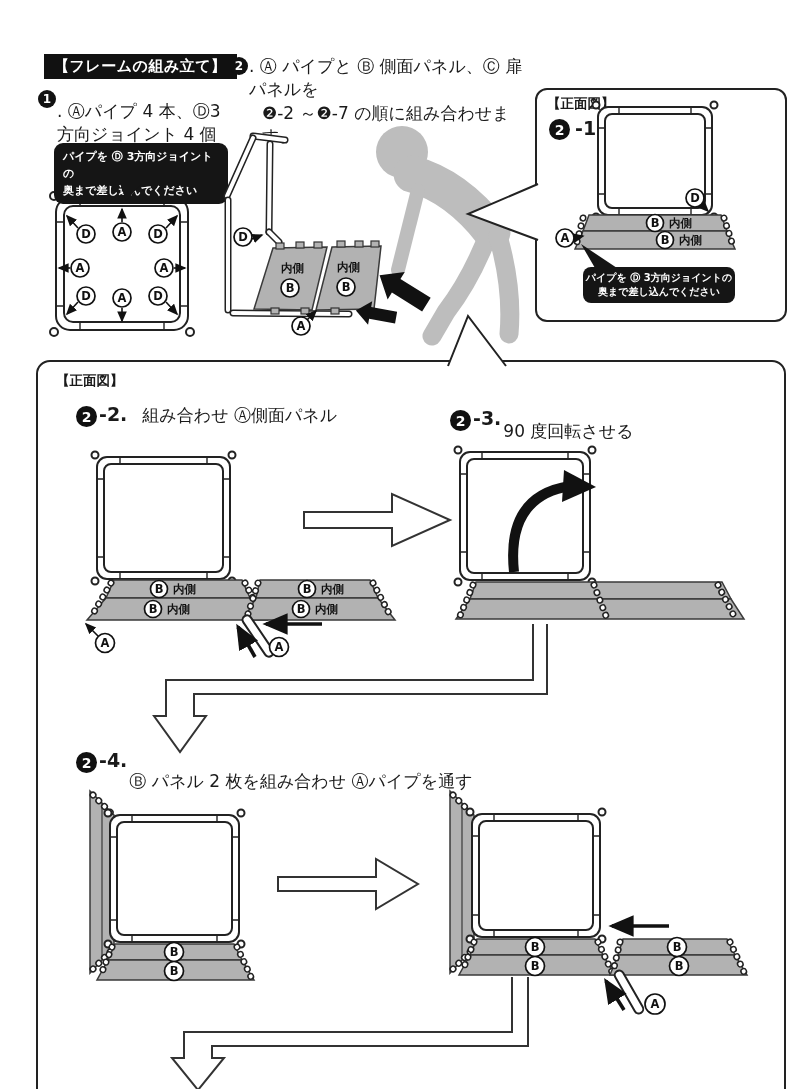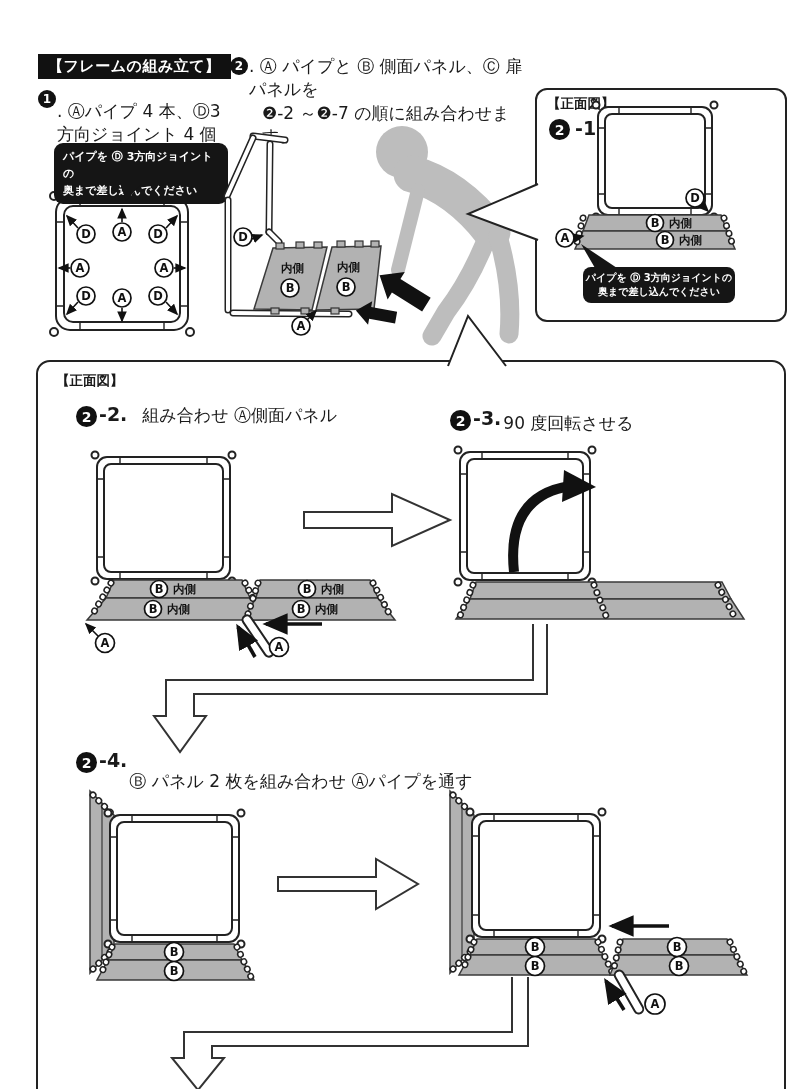--- a/index.html
+++ b/index.html
@@ -39,21 +39,21 @@
   .pw{stroke:#fff;stroke-width:4;stroke-linecap:round;fill:none}
   .sil{stroke:var(--silhouette,#bdbdbd);fill:none;stroke-linecap:round}
   .silf{fill:var(--silhouette,#bdbdbd)}
   .tt{fill:#fff;font-size:10px;font-weight:bold;text-anchor:middle}
 </style>
 </head>
 <body>
 
 <div class="page">
 
-  <div class="abs hdrbox" style="left:38px;top:54px">【フレームの組み立て】</div>
+  <div class="abs hdrbox" style="left:44px;top:54px">【フレームの組み立て】</div>
 
   <span class="abs badge b18" style="left:38px;top:90px">1</span>
   <div class="abs stept" style="left:57px;top:100px;width:170px">. Ⓐパイプ 4 本、Ⓓ3 方向ジョイント 4 個を組み合わせます。</div>
 
   <svg class="abs" style="left:42px;top:188px" width="160" height="152" viewBox="0 0 160 152">
     <defs>
         <marker id="m1" markerWidth="8" markerHeight="8" refX="6" refY="3" orient="auto">
           <path d="M0,0L7,3L0,6z" fill="#111"></path>
         </marker>
       </defs>
@@ -257,21 +257,21 @@
       <span class="badge b21">2</span>
       <span class="big">-2.</span>
       <div class="stept">
         <div class="ind">組み合わせ Ⓐ側面パネル</div>
       </div>
     </div>
 
     <div class="abs row" style="left:412px;top:46px">
       <span class="badge b21">2</span>
       <span class="big">-3.</span>
-      <span class="stept" style="margin-top:4px">90 度回転させる</span>
+      <span class="stept" style="margin-top:12px">90 度回転させる</span>
     </div>
 
     <svg class="abs" style="left:22px;top:84px" width="350" height="212" viewBox="0 0 350 212">
       <defs>
           <marker id="m4" markerWidth="8" markerHeight="8" refX="6" refY="3" orient="auto">
             <path d="M0,0L7,3L0,6z" fill="#111"></path>
           </marker>
         </defs>
       <g>
         <circle class="pipe" cx="35" cy="9" r="3.5"></circle>

